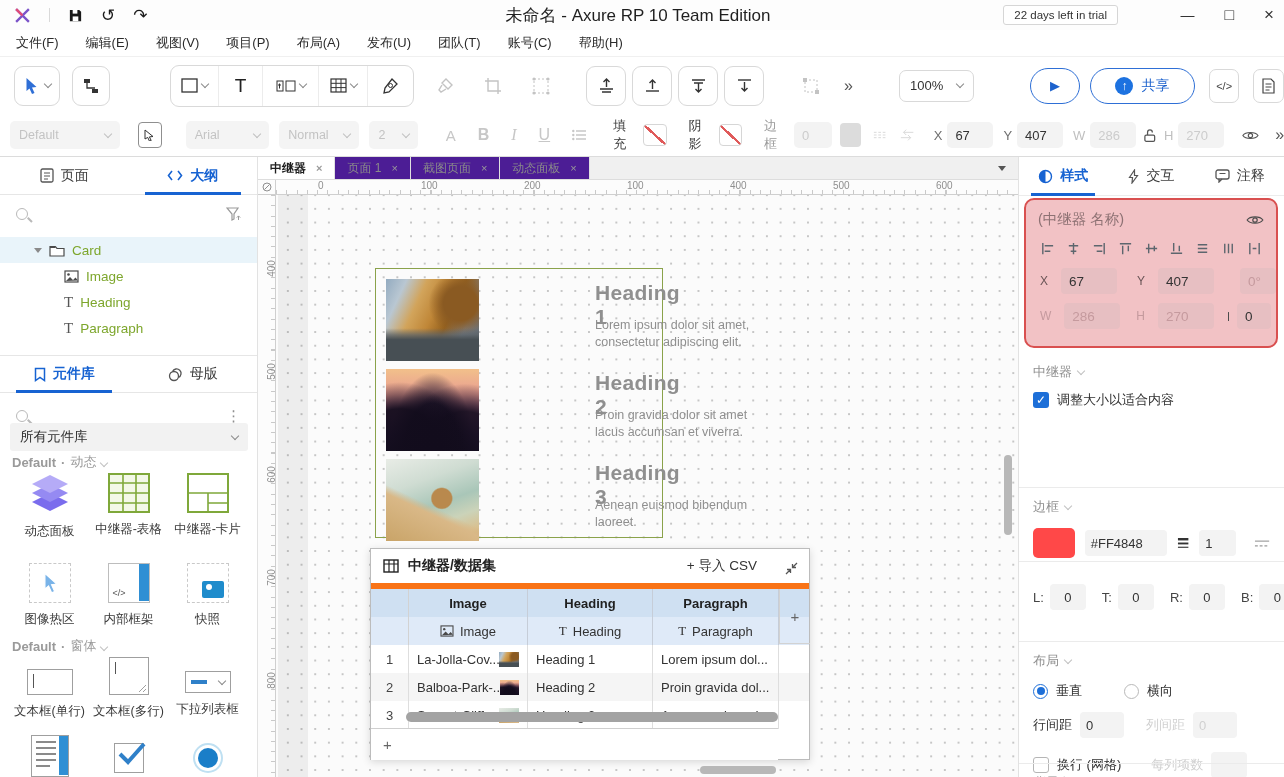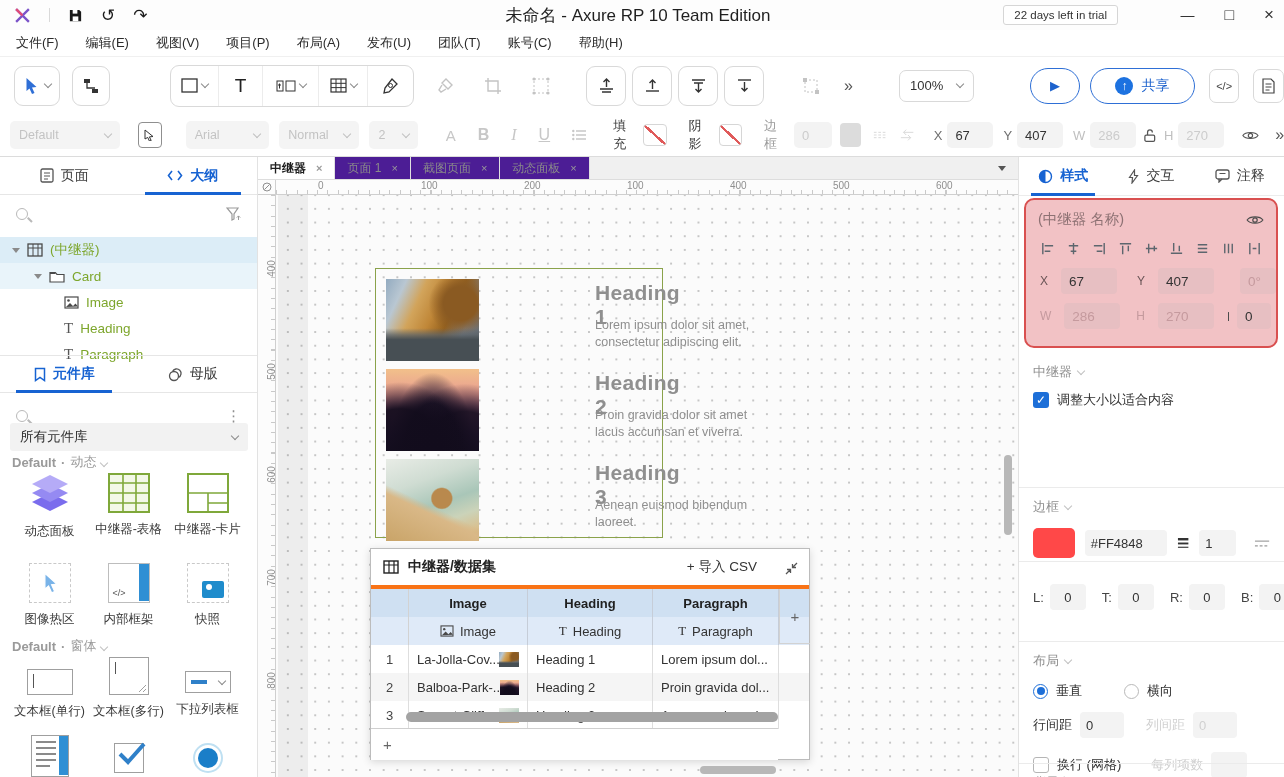--- a/index.html
+++ b/index.html
@@ -100,21 +100,21 @@
   .img3 { background:
       linear-gradient(205deg, transparent 55%, #d9b887 62%, #c9a468 100%),
       radial-gradient(circle at 60% 48%, #b9894d 0 14%, transparent 16%),
       linear-gradient(160deg, #e8ece6 0%, #cfdcd2 30%, #a9c6b8 55%, #cbd3b9 72%, #d9c08f 88%, #caa468 100%); }
   .chead { position:absolute; left:219px; font-size:21px; font-weight:bold; color:#8f8f8f; letter-spacing:.3px; }
   .cpara { position:absolute; left:219px; width:162px; font-size:12.5px; line-height:17px; color:#8f8f8f; }
 
   .dataset { position:absolute; left:94px; top:353px; width:440px; height:212px; background:#fff; border:1px solid #bcbcbc;
              box-shadow:0 2px 8px rgba(0,0,0,.15); }
   .ds-head { height:40px; display:flex; align-items:center; padding:0 12px; gap:9px; font-size:14px; font-weight:bold; color:#222;
-             border-bottom:4px solid #f97316; }
+             border-bottom:6px solid #f97316; }
   .ds-import { margin-left:auto; margin-right:40px; font-weight:normal; font-size:13.5px; color:#333; }
   .ds-row { display:flex; height:28px; font-size:13px; }
   .ds-cell { display:flex; align-items:center; padding:0 8px; border-right:1px solid #c6cdd8; overflow:hidden; white-space:nowrap; }
   .c-num { width:38px; justify-content:center; color:#444; border-right:1px solid #d2d2d2; }
   .c-img { width:119px; } .c-head { width:125px; } .c-par { width:126px; }
   .hdr { background:#cfe0f2; font-weight:bold; color:#1f1f1f; }
   .hdr .ds-cell { justify-content:center; }
   .bind { background:#dfeaf8; color:#333; }
   .body-row .ds-cell { border-right:1px solid #dedede; }
   .thumb { width:20px; height:15px; margin-left:auto; }
@@ -394,28 +394,20 @@
       </div>
     </div>
     <div class="searchrow">
       <span class="sicon"></span>
       <svg width="15" height="14" viewBox="0 0 15 14">
           <path d="M1 1h11L8 7v5l-2 1V7z" fill="none" stroke="#9a9a9a" stroke-width="1.2"></path>
           <path d="M12.5 9v4M10.8 10.6l1.7-1.7 1.7 1.7" stroke="#9a9a9a" fill="none"></path>
         </svg>
     </div>
     <div style="margin-top:8px;">
-      <div class="treerow" style="background:#dcedf7;padding-left:12px;">
-        <span class="tcaret"></span>
-        <svg width="16" height="14" viewBox="0 0 16 14">
-            <rect x="1" y="1" width="14" height="12" fill="none" stroke="#4a4a4a" stroke-width="1.3"></rect>
-            <path d="M1 5h14M6 1v12M11 1v12" stroke="#4a4a4a"></path>
-          </svg>
-        <span>(中继器)</span>
-      </div>
       <div class="treerow" style="background:#e9f4fa;padding-left:34px;">
         <span class="tcaret"></span>
         <svg width="16" height="13" viewBox="0 0 16 13">
             <path d="M1 3.5V12h14V4.5H8L6.3 2.5H1z" fill="#fff" stroke="#4a4a4a" stroke-width="1.2"></path>
             <path d="M1 3.5h5.3" stroke="#4a4a4a"></path>
           </svg>
         <span>Card</span>
       </div>
       <div class="treerow" style="padding-left:64px;">
         <svg width="15" height="13" viewBox="0 0 15 13">

